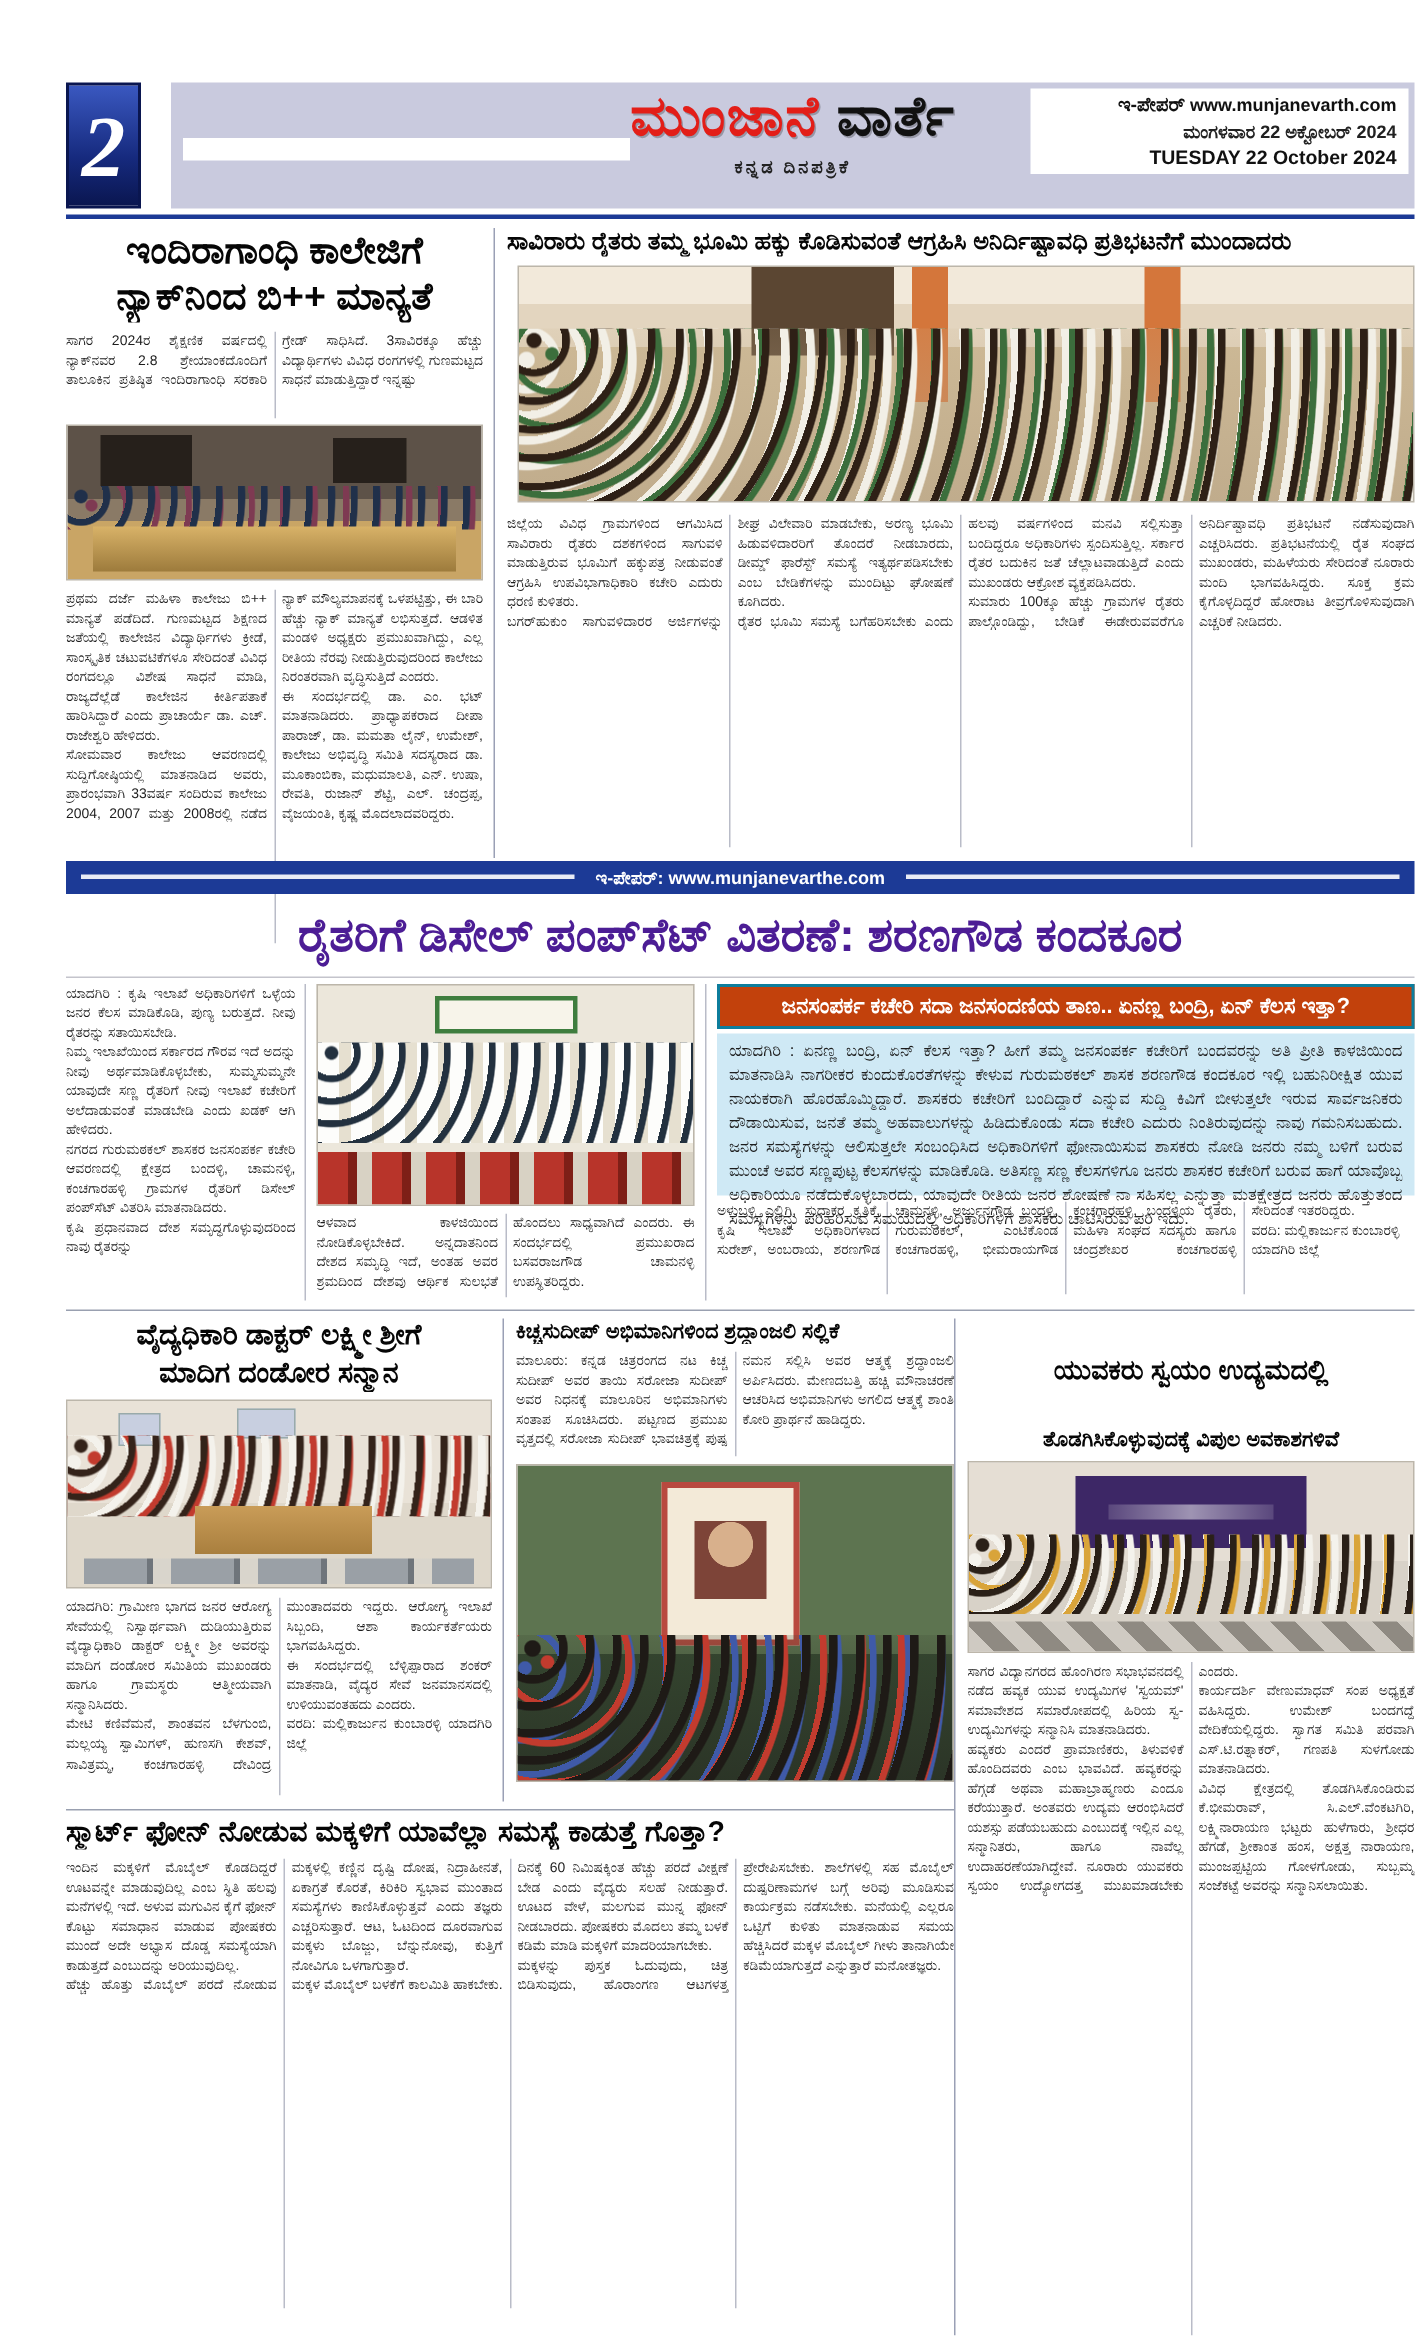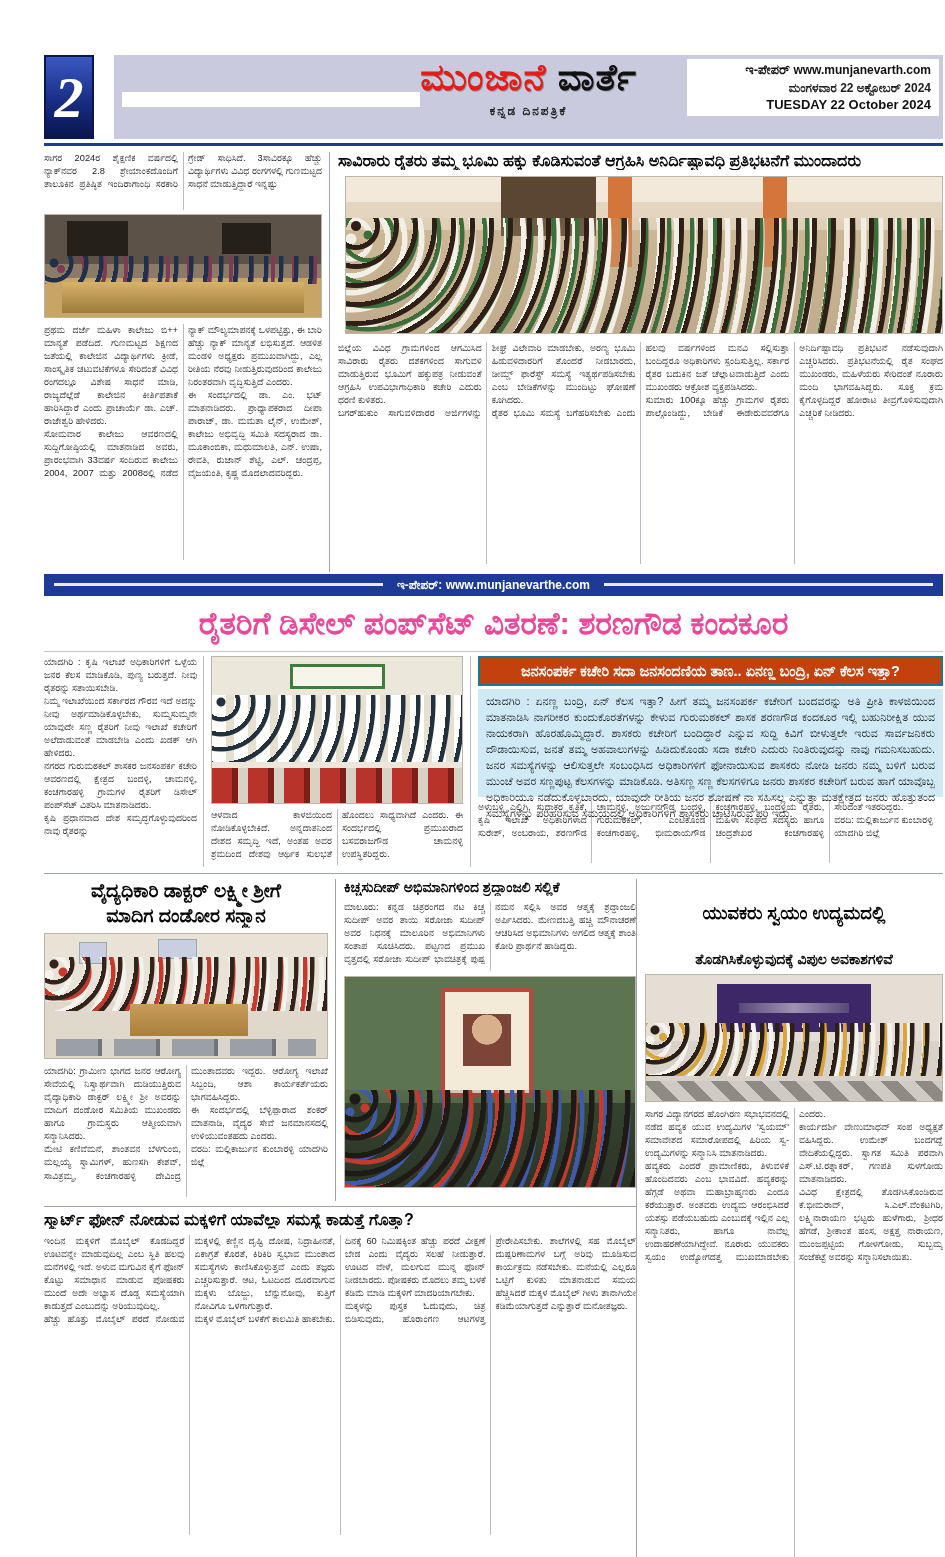--- a/index.html
+++ b/index.html
@@ -105,21 +105,21 @@
   .art-farmers { flex:1; padding-left:8px; }
   .art-farmers .hl { font-size:16px; margin-bottom:6px; }
   .farm-mid { display:flex; height:160px; margin-bottom:6px; }
   .farm-intro { width:136px; padding-right:6px; border-right:1px solid #b9bcc8; }
   .farmers-photo { flex:1; margin-left:7px; height:158px; }
   .farm-body { height:222px; }
 
   .ebar { position:relative; height:22px; background:#1c3a96; margin:2px 0 3px; display:flex; align-items:center; justify-content:center; }
   .ebar::before { content:""; position:absolute; left:10px; right:10px; top:9px; height:3px; background:rgba(255,255,255,.9); }
   .ebar span { position:relative; background:#1c3a96; color:#fff; font-weight:bold; font-size:12px; padding:0 14px; }
-  .banner-hl { font-size:31px; font-weight:bold; text-align:center; color:#ec4899; white-space:nowrap; overflow:hidden; height:52px; line-height:50px; }
+  .banner-hl { font-size:31px; font-weight:bold; text-align:center; color:#4c1d95; white-space:nowrap; overflow:hidden; height:52px; line-height:50px; }
 
   .pumprow { display:flex; height:216px; border-top:1px solid #c4c4cc; padding-top:4px; }
   .pump-lead { width:160px; padding-right:6px; border-right:1px solid #b9bcc8; }
   .pump-mid { width:266px; padding:0 7px; }
   .pumpset-photo { height:148px; margin-bottom:5px; }
   .pump-under { height:56px; }
   .pump-right { flex:1; padding-left:7px; border-left:1px solid #b9bcc8; }
   .cyanbar { height:30px; background:#c2410c; border:2px solid #0d7d9c; display:flex; align-items:center; justify-content:center; margin-bottom:3px; }
   .cyanbar .hl { color:#fff; font-size:14.5px; white-space:nowrap; }
   .bluebox { height:108px; background:#cfe9f5; padding:5px 8px; margin-bottom:4px; }
@@ -131,21 +131,21 @@
   .lower-row1 { display:flex; height:322px; }
   .art-doctor { width:292px; padding-right:7px; border-right:1px solid #9aa0b5; }
   .art-doctor .hl { font-size:19px; line-height:1.3; margin-bottom:5px; }
   .doctor-photo { height:126px; margin-bottom:6px; }
   .doctor-body { height:132px; }
   .art-sudeep { flex:1; padding-left:8px; }
   .art-sudeep .hl { font-size:14px; margin-bottom:5px; white-space:nowrap; }
   .sudeep-body { height:70px; margin-bottom:5px; }
   .sudeep-photo { height:212px; }
   .art-smart { border-top:1px solid #99a0b0; margin-top:5px; padding-top:4px; height:352px; }
-  .art-smart .hl { font-size:16px; margin-bottom:6px; white-space:nowrap; }
+  .art-smart .hl { font-size:19px; margin-bottom:6px; white-space:nowrap; }
   .smart-body { height:300px; }
   .art-youth { flex:1; padding-left:8px; border-left:1px solid #9aa0b5; }
   .art-youth .hl { font-size:18px; line-height:1.25; margin-bottom:5px; }
   .art-youth .hl .sub { font-size:14px; }
   .youth-photo { height:128px; margin-bottom:6px; }
   .youth-body { height:488px; }
 </style>
 </head>
 <body>
 
@@ -170,20 +170,22 @@
           </div>
           <div class="date-kn">ಮಂಗಳವಾರ 22 ಅಕ್ಟೋಬರ್ 2024</div>
           <div class="date-en">TUESDAY 22 October 2024</div>
         </div>
       </div>
     </div>
     <div class="toprule"></div>
 
     <div class="toprow">
       <div class="art-naac">
+        <div class="hl center">ಇಂದಿರಾಗಾಂಧಿ ಕಾಲೇಜಿಗೆ
+ನ್ಯಾಕ್‌ನಿಂದ ಬಿ++ ಮಾನ್ಯತೆ</div>
         <div class="txt cols2 naac-intro">ಸಾಗರ 2024ರ ಶೈಕ್ಷಣಿಕ ವರ್ಷದಲ್ಲಿ ನ್ಯಾಕ್‌ನವರ 2.8 ಶ್ರೇಯಾಂಕದೊಂದಿಗೆ ತಾಲೂಕಿನ ಪ್ರತಿಷ್ಠಿತ ಇಂದಿರಾಗಾಂಧಿ ಸರಕಾರಿ ಗ್ರೇಡ್ ಸಾಧಿಸಿದೆ. 3ಸಾವಿರಕ್ಕೂ ಹೆಚ್ಚು ವಿದ್ಯಾರ್ಥಿಗಳು ವಿವಿಧ ರಂಗಗಳಲ್ಲಿ ಗುಣಮಟ್ಟದ ಸಾಧನೆ ಮಾಡುತ್ತಿದ್ದಾರೆ ಇನ್ನಷ್ಟು</div>
         <div class="ph ph-naac naac-photo">
           <div class="n-board" style="left:8%;top:6%;width:22%;height:34%;"></div>
           <div class="n-board" style="left:64%;top:8%;width:18%;height:30%;"></div>
           <div class="n-heads"></div>
           <div class="n-table"></div>
         </div>
         <div class="txt cols2 naac-body">ಪ್ರಥಮ ದರ್ಜೆ ಮಹಿಳಾ ಕಾಲೇಜು ಬಿ++ ಮಾನ್ಯತೆ ಪಡೆದಿದೆ. ಗುಣಮಟ್ಟದ ಶಿಕ್ಷಣದ ಜತೆಯಲ್ಲಿ ಕಾಲೇಜಿನ ವಿದ್ಯಾರ್ಥಿಗಳು ಕ್ರೀಡೆ, ಸಾಂಸ್ಕೃತಿಕ ಚಟುವಟಿಕೆಗಳೂ ಸೇರಿದಂತೆ ವಿವಿಧ ರಂಗದಲ್ಲೂ ವಿಶೇಷ ಸಾಧನೆ ಮಾಡಿ, ರಾಜ್ಯದೆಲ್ಲೆಡೆ ಕಾಲೇಜಿನ ಕೀರ್ತಿಪತಾಕೆ ಹಾರಿಸಿದ್ದಾರೆ ಎಂದು ಪ್ರಾಚಾರ್ಯೆ ಡಾ. ಎಚ್. ರಾಜೇಶ್ವರಿ ಹೇಳಿದರು.
 ಸೋಮವಾರ ಕಾಲೇಜು ಆವರಣದಲ್ಲಿ ಸುದ್ದಿಗೋಷ್ಠಿಯಲ್ಲಿ ಮಾತನಾಡಿದ ಅವರು, ಪ್ರಾರಂಭವಾಗಿ 33ವರ್ಷ ಸಂದಿರುವ ಕಾಲೇಜು 2004, 2007 ಮತ್ತು 2008ರಲ್ಲಿ ನಡೆದ ನ್ಯಾಕ್ ಮೌಲ್ಯಮಾಪನಕ್ಕೆ ಒಳಪಟ್ಟಿತ್ತು, ಈ ಬಾರಿ ಹೆಚ್ಚು ನ್ಯಾಕ್ ಮಾನ್ಯತೆ ಲಭಿಸುತ್ತದೆ. ಆಡಳಿತ ಮಂಡಳಿ ಅಧ್ಯಕ್ಷರು ಪ್ರಮುಖವಾಗಿದ್ದು, ಎಲ್ಲ ರೀತಿಯ ನೆರವು ನೀಡುತ್ತಿರುವುದರಿಂದ ಕಾಲೇಜು ನಿರಂತರವಾಗಿ ವೃದ್ಧಿಸುತ್ತಿದೆ ಎಂದರು.
 ಈ ಸಂದರ್ಭದಲ್ಲಿ ಡಾ. ಎಂ. ಭಟ್ ಮಾತನಾಡಿದರು. ಪ್ರಾಧ್ಯಾಪಕರಾದ ದೀಪಾ ಪಾರಾಜ್, ಡಾ. ಮಮತಾ ಲೈನ್, ಉಮೇಶ್, ಕಾಲೇಜು ಅಭಿವೃದ್ಧಿ ಸಮಿತಿ ಸದಸ್ಯರಾದ ಡಾ. ಮೂಕಾಂಬಿಕಾ, ಮಧುಮಾಲತಿ, ಎನ್. ಉಷಾ, ರೇವತಿ, ರುಜಾನ್ ಶೆಟ್ಟಿ, ಎಲ್. ಚಂದ್ರಪ್ಪ, ವೈಜಯಂತಿ, ಕೃಷ್ಣ ಮೊದಲಾದವರಿದ್ದರು.</div>

